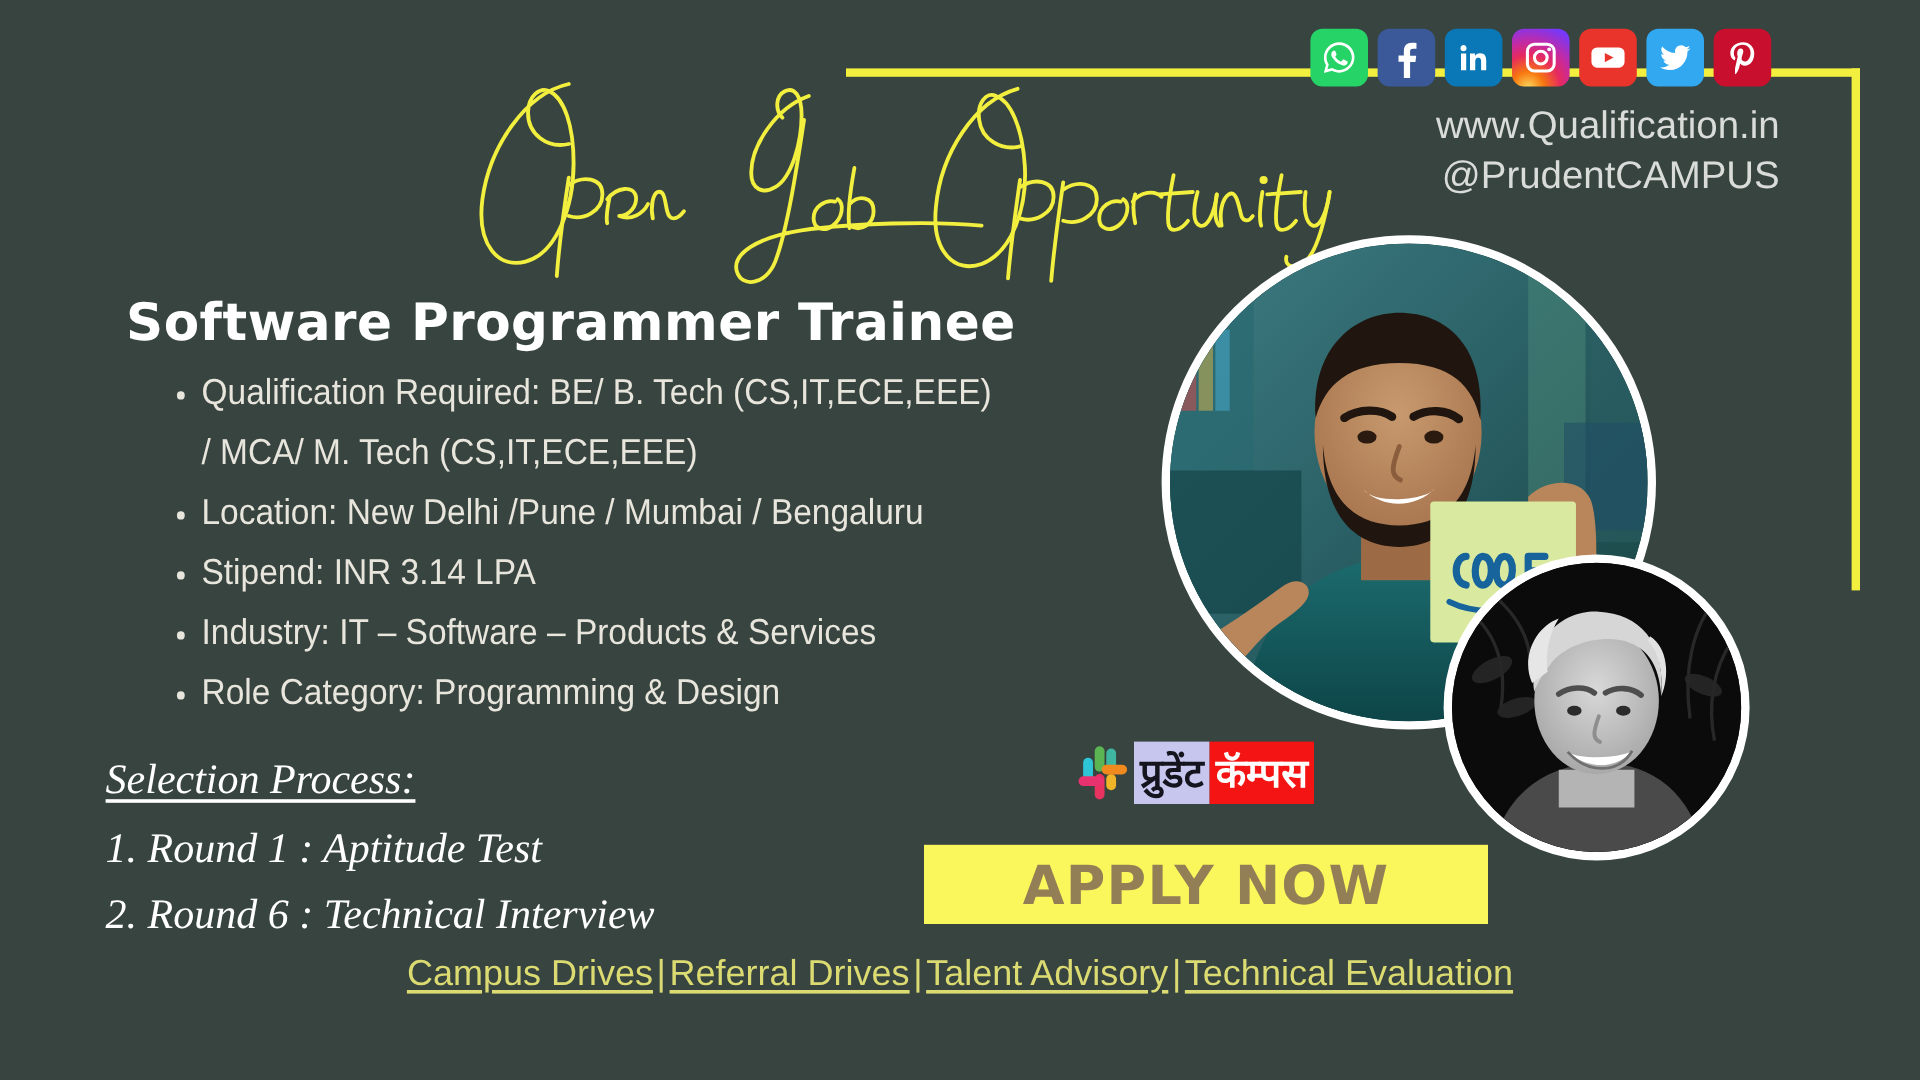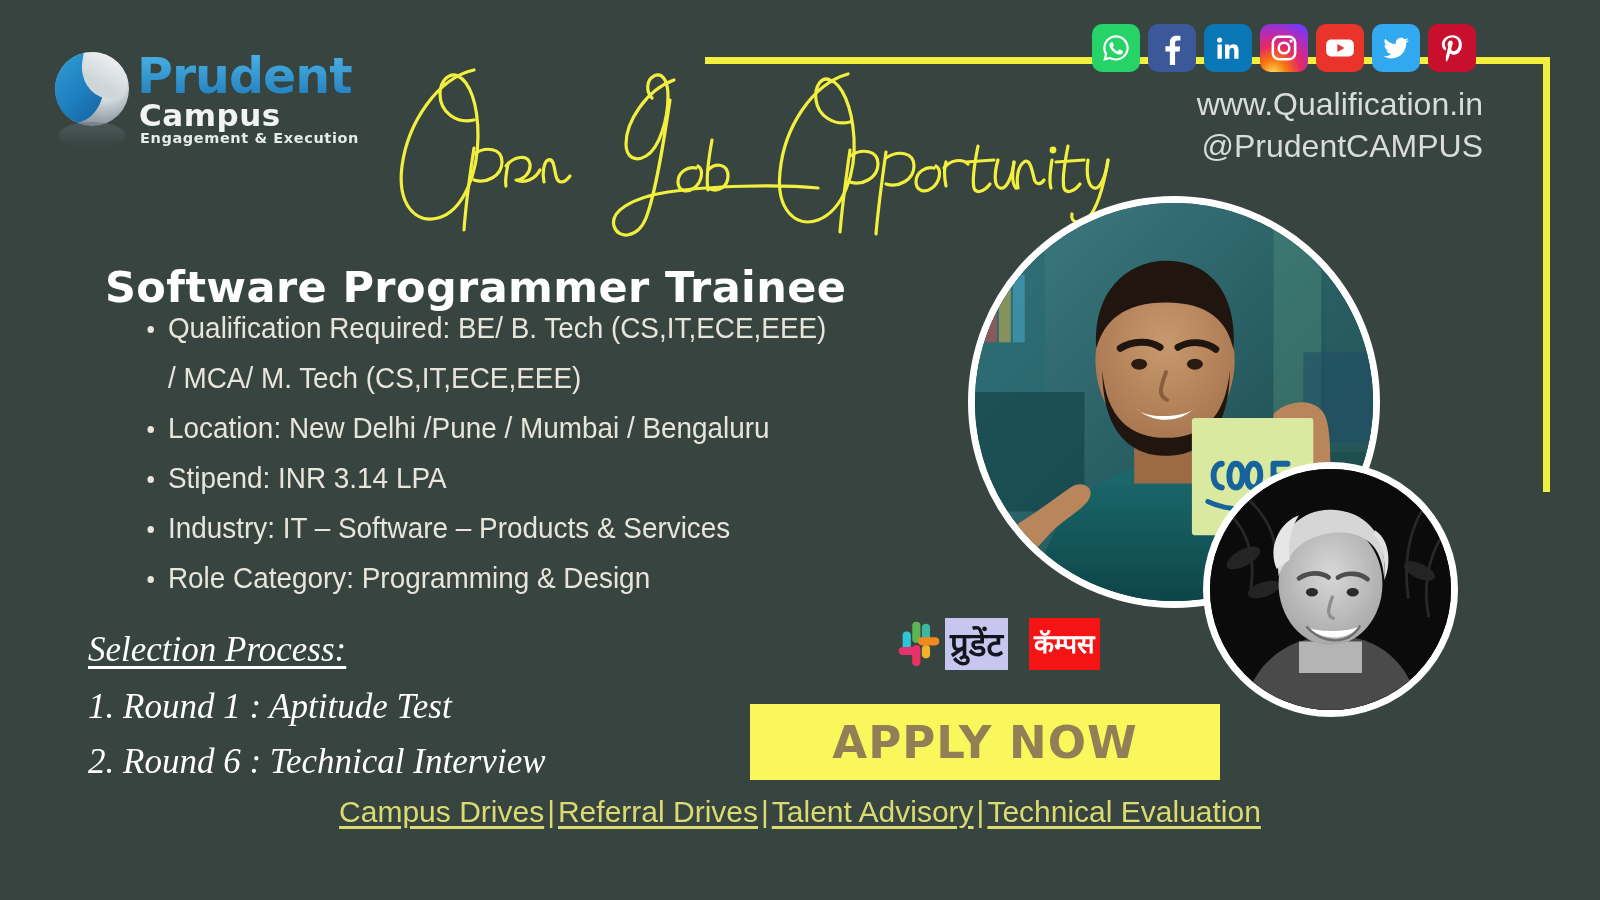--- a/index.html
+++ b/index.html
@@ -95,21 +95,20 @@
     position:absolute; left:378px; top:62px; width:740px; height:170px;
   }
   .script-head svg { width:100%; height:100%; overflow:visible; }
 
   
   .job-title {
     position:absolute; left:105px; top:244px;
     font-size:43px; font-weight:700; color:#ffffff; letter-spacing:.4px;
     font-family:"DejaVu Sans", sans-serif;
     white-space:nowrap;
-    margin-top:18px;
   }
 
   
   .bullets { position:absolute; left:140px; top:303px; width:820px; }
   .bullet {
     position:relative; padding-left:30px;
     font-size:30px; line-height:50px; color:#e8e5dc;
     font-family:"Liberation Sans", sans-serif;
     font-stretch:condensed;
     transform:scaleX(.93); transform-origin:left center;
@@ -154,28 +153,28 @@
     display:flex; align-items:stretch; z-index:4;
   }
   .hl-icon { width:52px; position:relative; }
   .hl-icon svg { position:absolute; inset:0; width:100%; height:100%; }
   .hl-word1 {
     background:#c6c6ee; color:#14141e; font-size:33px; font-weight:700;
     padding:16px 5px; display:flex; align-items:center;
     font-family:"DejaVu Sans", sans-serif; line-height:1;
   }
   .hl-word2 {
-    background:#f41414; color:#ffffff; font-size:26px; font-weight:700;
+    background:#f41414; color:#ffffff; font-size:33px; font-weight:700;
     padding:0 5px; display:flex; align-items:center;
-    font-family:"DejaVu Sans", sans-serif; line-height:1;margin-left:21px;
+    font-family:"DejaVu Sans", sans-serif; line-height:1;
   }
 
   
   .apply-btn {
-    position:absolute; left:750px; top:704px; width:470px; height:76px;
+    position:absolute; left:770px; top:704px; width:470px; height:66px;
     background:#f9f75c; display:flex; align-items:center; justify-content:center;
   }
   .apply-btn span {
     font-size:45px; font-weight:700; color:#937f56; letter-spacing:1px;
     font-family:"DejaVu Sans", sans-serif;
   }
 
   
   .footer {
     position:absolute; left:0; top:795px; width:1600px; text-align:center;
@@ -186,27 +185,20 @@
   .footer .sep { padding:0 3px; }
 </style>
 </head>
 <body>
 
 <div id="poster">
 
   <div class="frame-h"></div>
   <div class="frame-v"></div>
 
-  <div class="logo">
-    <div class="logo-mark"></div>
-    <div class="logo-reflect"></div>
-    <div class="logo-prudent">Prudent</div>
-    <div class="logo-campus">Campus</div>
-    <div class="logo-tag">Engagement &amp; Execution</div>
-  </div>
 
   <div class="social-row">
     <div class="s-ico s-wa">
       <svg width="34" height="34" viewBox="0 0 32 32">
           <path fill="#fff" d="M16 4C9.4 4 4 9.4 4 16c0 2.1.6 4.1 1.6 5.9L4 28l6.3-1.6c1.7.9 3.7 1.4 5.7 1.4 6.6 0 12-5.4 12-12S22.6 4 16 4zm0 21.8c-1.8 0-3.6-.5-5.1-1.4l-.4-.2-3.7.9 1-3.6-.2-.4c-1-1.6-1.5-3.4-1.5-5.3C6.1 10.6 10.6 6.1 16 6.1S25.9 10.6 25.9 16 21.4 25.8 16 25.8zm5.5-7.3c-.3-.2-1.8-.9-2-1s-.5-.1-.7.2-.8 1-1 1.2-.4.2-.7.1c-.3-.2-1.3-.5-2.4-1.5-.9-.8-1.5-1.8-1.7-2.1s0-.5.1-.6l.5-.5c.1-.2.2-.3.3-.5s0-.4 0-.5-.7-1.6-.9-2.2c-.2-.6-.5-.5-.7-.5h-.6c-.2 0-.5.1-.8.4s-1.1 1-1.1 2.5 1.1 2.9 1.3 3.1c.2.2 2.2 3.4 5.4 4.7.8.3 1.4.5 1.8.7.8.2 1.5.2 2 .1.6-.1 1.8-.7 2.1-1.5s.3-1.4.2-1.5c-.1-.2-.3-.3-.6-.4z"></path>
         </svg>
     </div>
     <div class="s-ico s-fb">
       <svg width="34" height="34" viewBox="0 0 32 32">
           <path fill="#fff" d="M18.9 32V19.4h4.2l.6-4.9h-4.8v-3.1c0-1.4.4-2.4 2.4-2.4h2.6V4.6c-.4-.1-1.9-.2-3.7-.2-3.7 0-6.2 2.2-6.2 6.4v3.6H9.8v4.9h4.2V32h4.9z"></path>

